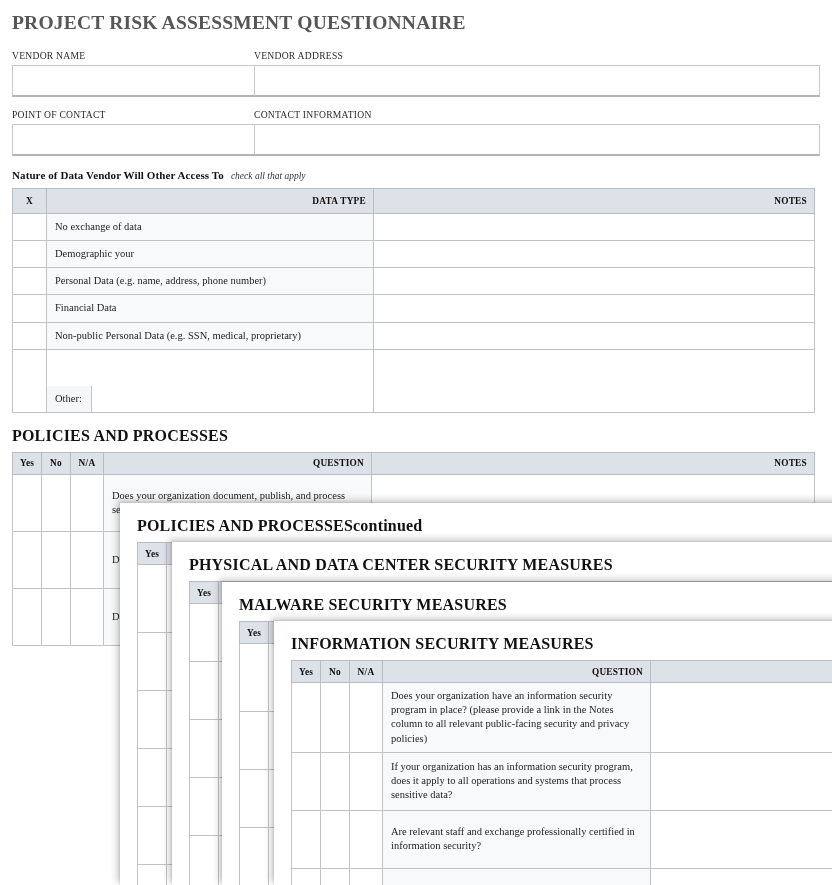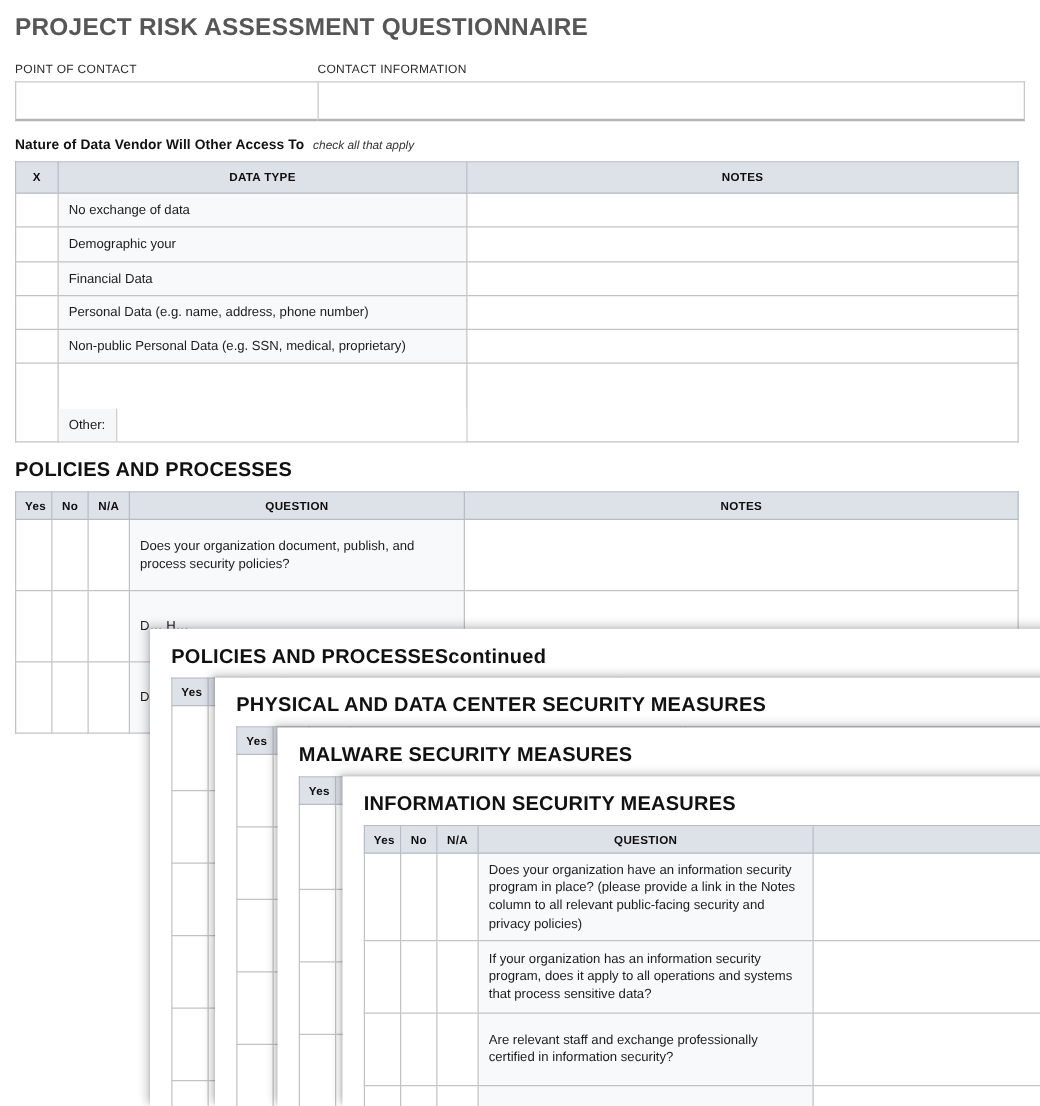--- a/index.html
+++ b/index.html
@@ -7,20 +7,21 @@
     margin: 0; padding: 0;
     width: 832px; height: 885px;
     background: #ffffff;
     font-family: "Liberation Sans", sans-serif;
     overflow: hidden;
   }
   #root {
     position: relative;
     width: 749px; height: 885px;
     background: #fef9c3;
+    font-family: Liberation Serif, serif;
   }
 
   
   .page-1 {
     position: absolute;
     left: 0; top: 0;
     width: 832px; height: 885px;
     background: #ffffff;
     padding: 12px 0 0 12px;
   }
@@ -96,21 +97,21 @@
     background: #ffffff;
     font-size: 10.5px;
     color: #1a1a1a;
   }
   table.q th {
     background: #dde1e8;
     border: 1px solid #b7bcc6;
     font-size: 9.3px;
     font-weight: bold;
     color: #0d0d0d;
-    text-align: center;
+    text-align: right;
     padding: 5px 7px;
     letter-spacing: 0.25px;
     height: 22px;
     vertical-align: middle;
   }
   table.q td {
     border: 1px solid #c3c3c3;
     padding: 6px 8px;
     vertical-align: middle;
     background: #ffffff;
@@ -175,20 +176,30 @@
 </style>
 </head>
 <body>
 
 <div id="root">
 
   <div class="page-1">
 
     <div class="doc-title">PROJECT RISK ASSESSMENT QUESTIONNAIRE</div>
 
+    <div class="field-grid">
+      <div class="field-col-a">
+        <div class="field-label">VENDOR NAME</div>
+        <div class="field-box"></div>
+      </div>
+      <div class="field-col-b">
+        <div class="field-label">VENDOR ADDRESS</div>
+        <div class="field-box"></div>
+      </div>
+    </div>
 
     <div class="field-grid">
       <div class="field-col-a">
         <div class="field-label">POINT OF CONTACT</div>
         <div class="field-box"></div>
       </div>
       <div class="field-col-b">
         <div class="field-label">CONTACT INFORMATION</div>
         <div class="field-box"></div>
       </div>
@@ -213,26 +224,26 @@
           <td class="qtext">No exchange of data</td>
           <td class="notes"></td>
         </tr>
         <tr>
           <td class="c-x blank"></td>
           <td class="qtext">Demographic your</td>
           <td class="notes"></td>
         </tr>
         <tr>
           <td class="c-x blank"></td>
+          <td class="qtext">Personal Data (e.g. name, address, phone number)</td>
+          <td class="notes"></td>
+        </tr>
+        <tr>
+          <td class="c-x blank"></td>
           <td class="qtext">Financial Data</td>
-          <td class="notes"></td>
-        </tr>
-        <tr>
-          <td class="c-x blank"></td>
-          <td class="qtext">Personal Data (e.g. name, address, phone number)</td>
           <td class="notes"></td>
         </tr>
         <tr>
           <td class="c-x blank"></td>
           <td class="qtext">Non-public Personal Data (e.g. SSN, medical, proprietary)</td>
           <td class="notes"></td>
         </tr>
         <tr>
           <td class="c-x blank"></td>
           <td class="other-cell">

